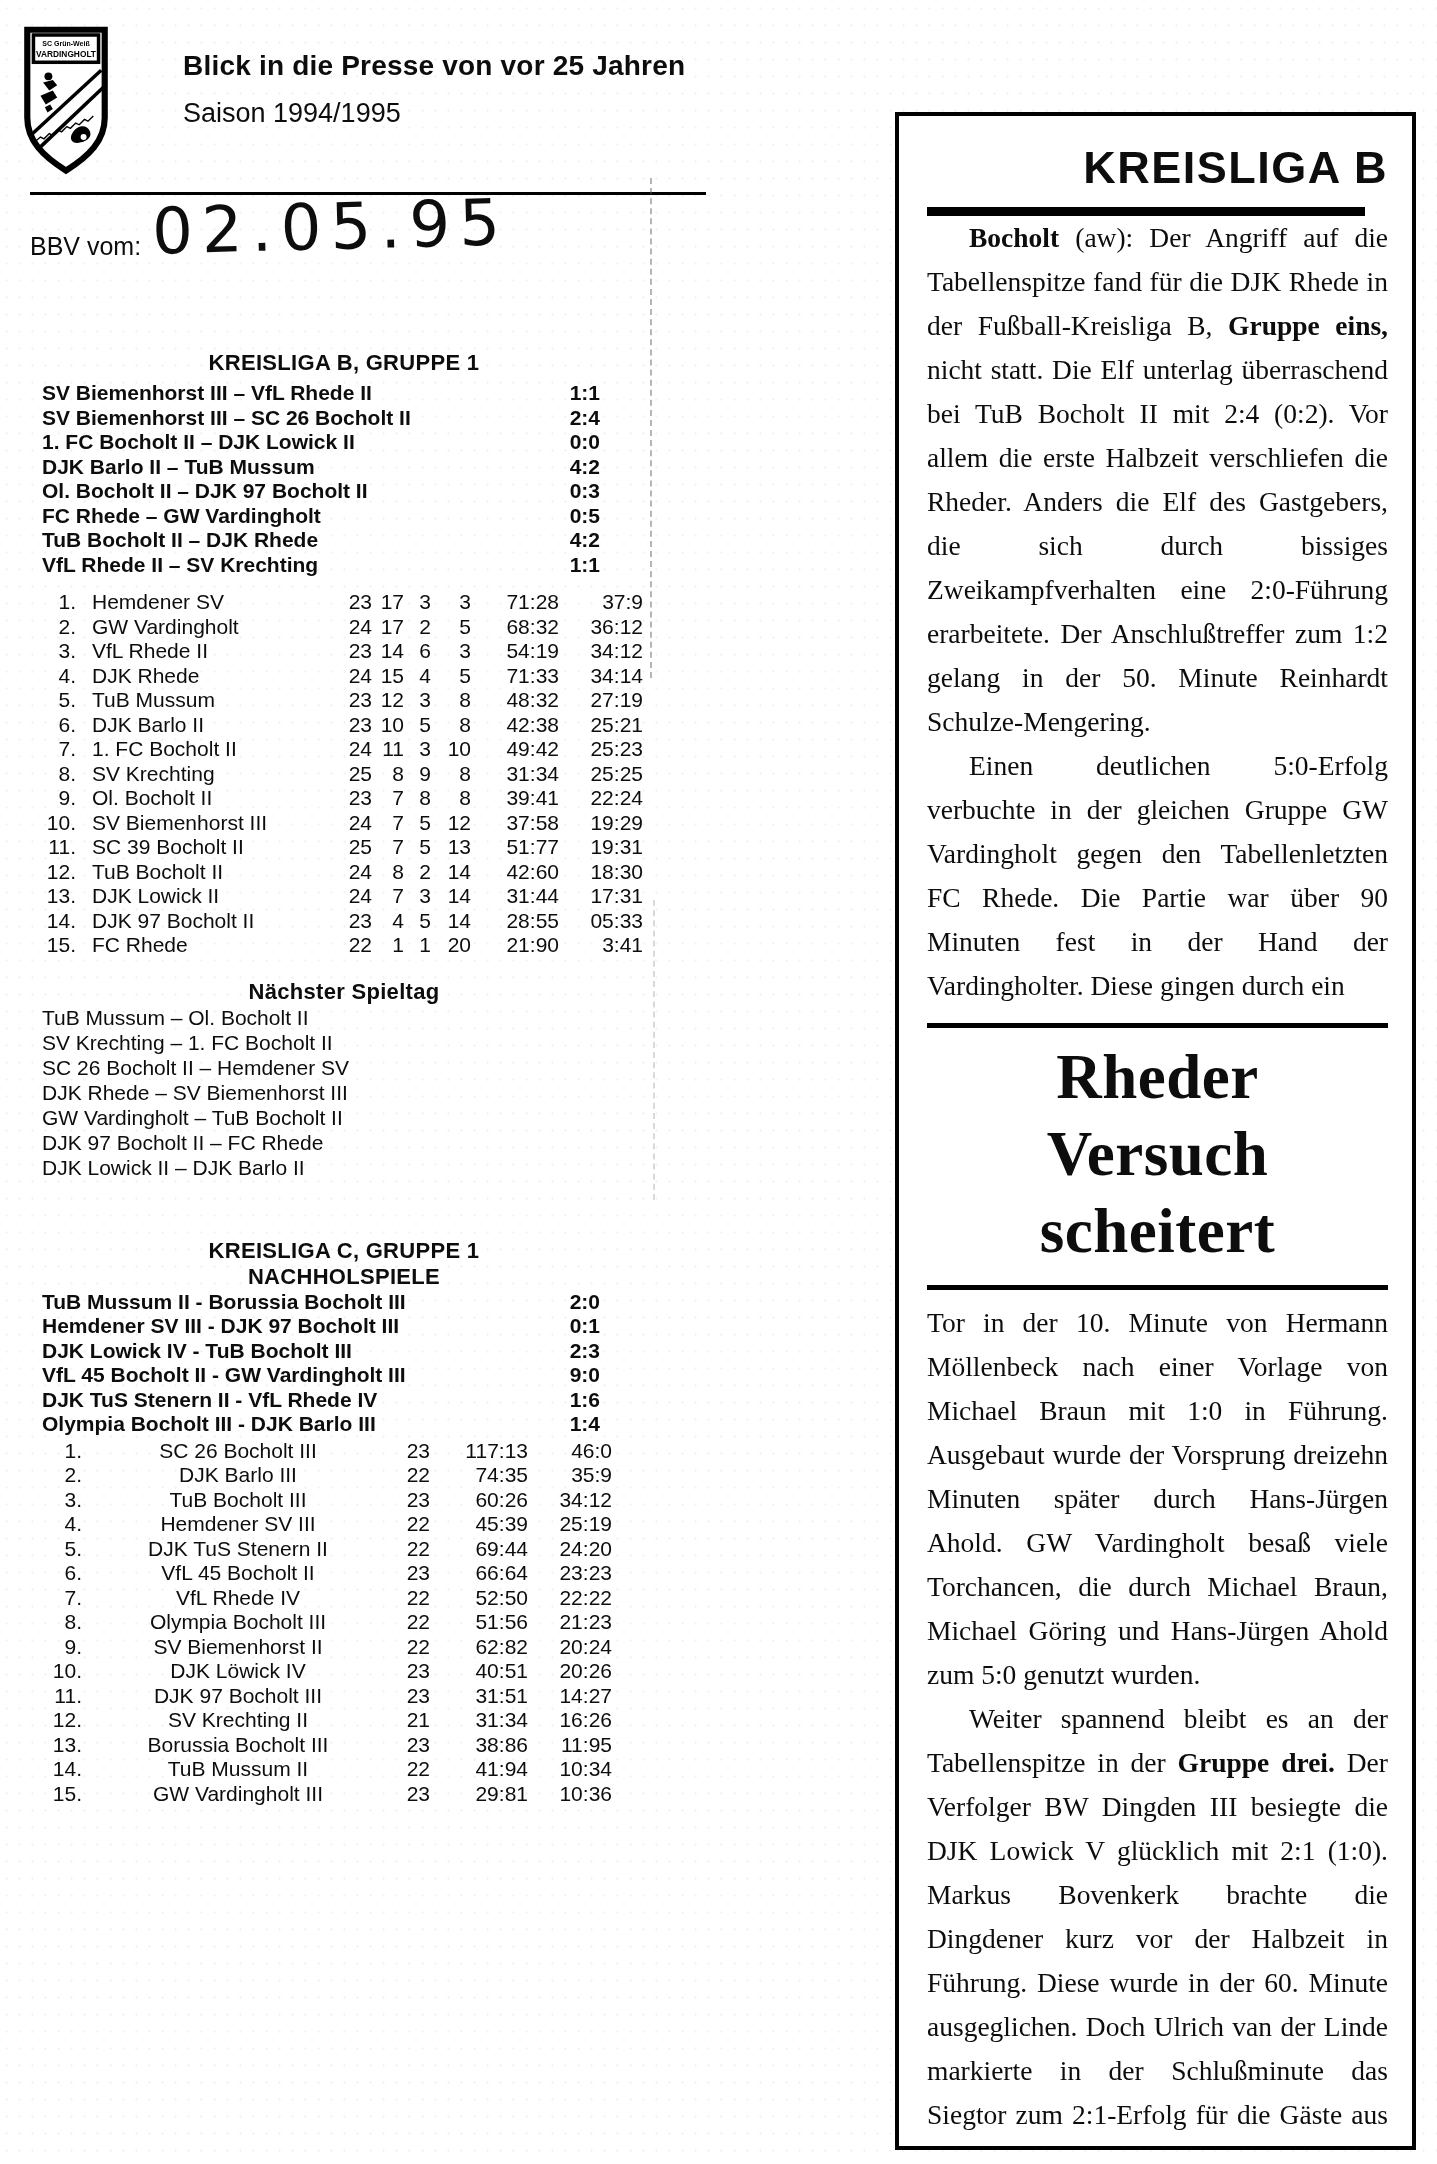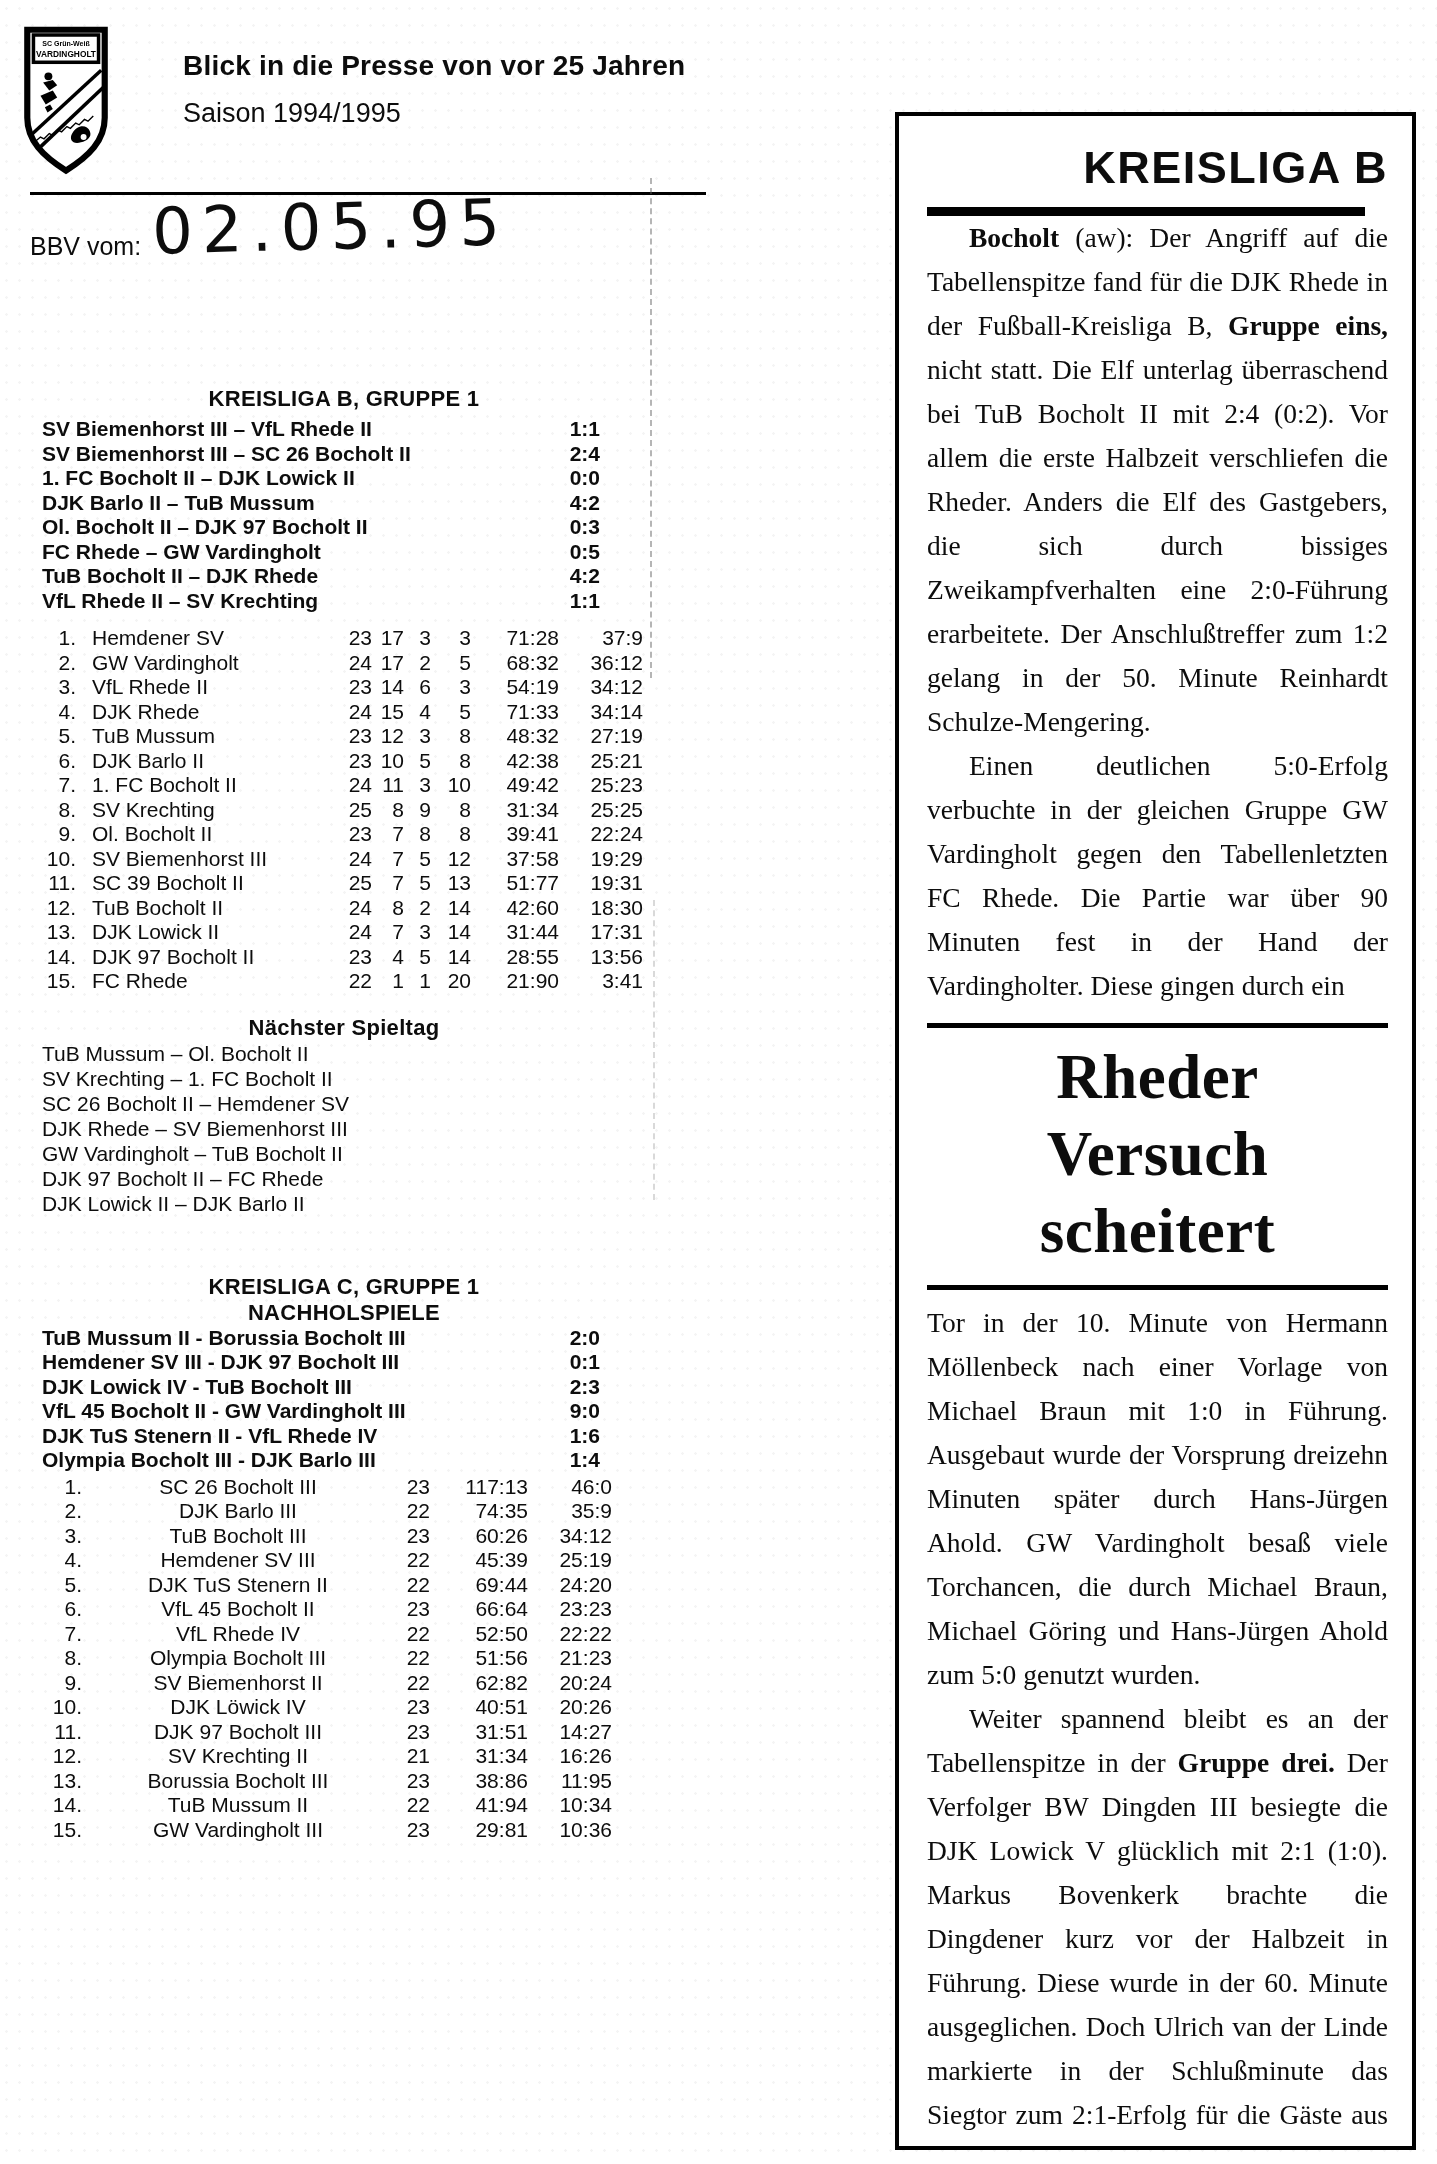--- a/index.html
+++ b/index.html
@@ -12,21 +12,21 @@
   .crest{position:absolute;left:22px;top:26px;width:88px;height:150px;}
   .hdr-text{position:absolute;left:183px;top:50px;}
   .hdr-title{font-size:28px;font-weight:700;letter-spacing:.2px;}
   .hdr-sub{font-size:27px;font-weight:400;margin-top:16px;}
   .hdr-rule{position:absolute;left:30px;top:192px;width:676px;height:3px;background:#000;}
   .bbv-label{position:absolute;left:30px;top:232px;font-size:25px;}
   .bbv-date{position:absolute;left:152px;top:190px;font-size:64px;letter-spacing:9px;
         font-family:"DejaVu Sans",sans-serif;transform:rotate(-1.5deg);font-weight:400;}
   .fold{position:absolute;border-left:2px dashed rgba(90,90,90,.45);}
   
-  .left-col{position:absolute;left:42px;top:350px;width:604px;font-size:21px;margin-top:36px;}
+  .left-col{position:absolute;left:42px;top:350px;width:604px;font-size:21px;}
   .h-center{text-align:center;font-weight:700;font-size:22px;letter-spacing:.3px;line-height:26px;}
   .res-row{display:flex;line-height:24.5px;font-weight:700;white-space:nowrap;}
   .res-row .score{margin-left:auto;width:70px;text-align:right;padding-right:46px;}
   .tblB{margin-top:13px;}
   .tb-row,.tc-row{display:flex;line-height:24.5px;white-space:nowrap;}
   .bB-rank{width:34px;text-align:right;}
   .bB-team{width:240px;text-align:left;padding-left:16px;}
   .bB-gp{width:40px;text-align:right;}
   .bB-w{width:32px;text-align:right;}
   .bB-d{width:27px;text-align:right;}
@@ -262,21 +262,21 @@
           <span class="bB-pt">17:31</span>
         </div>
       <div class="tb-row">
           <span class="bB-rank">14.</span>
           <span class="bB-team">DJK 97 Bocholt II</span>
           <span class="bB-gp">23</span>
           <span class="bB-w">4</span>
           <span class="bB-d">5</span>
           <span class="bB-l">14</span>
           <span class="bB-go">28:55</span>
-          <span class="bB-pt">13:56</span>
+          <span class="bB-pt">05:33</span>
         </div>
       <div class="tb-row">
           <span class="bB-rank">15.</span>
           <span class="bB-team">FC Rhede</span>
           <span class="bB-gp">22</span>
           <span class="bB-w">1</span>
           <span class="bB-d">1</span>
           <span class="bB-l">20</span>
           <span class="bB-go">21:90</span>
           <span class="bB-pt">3:41</span>

